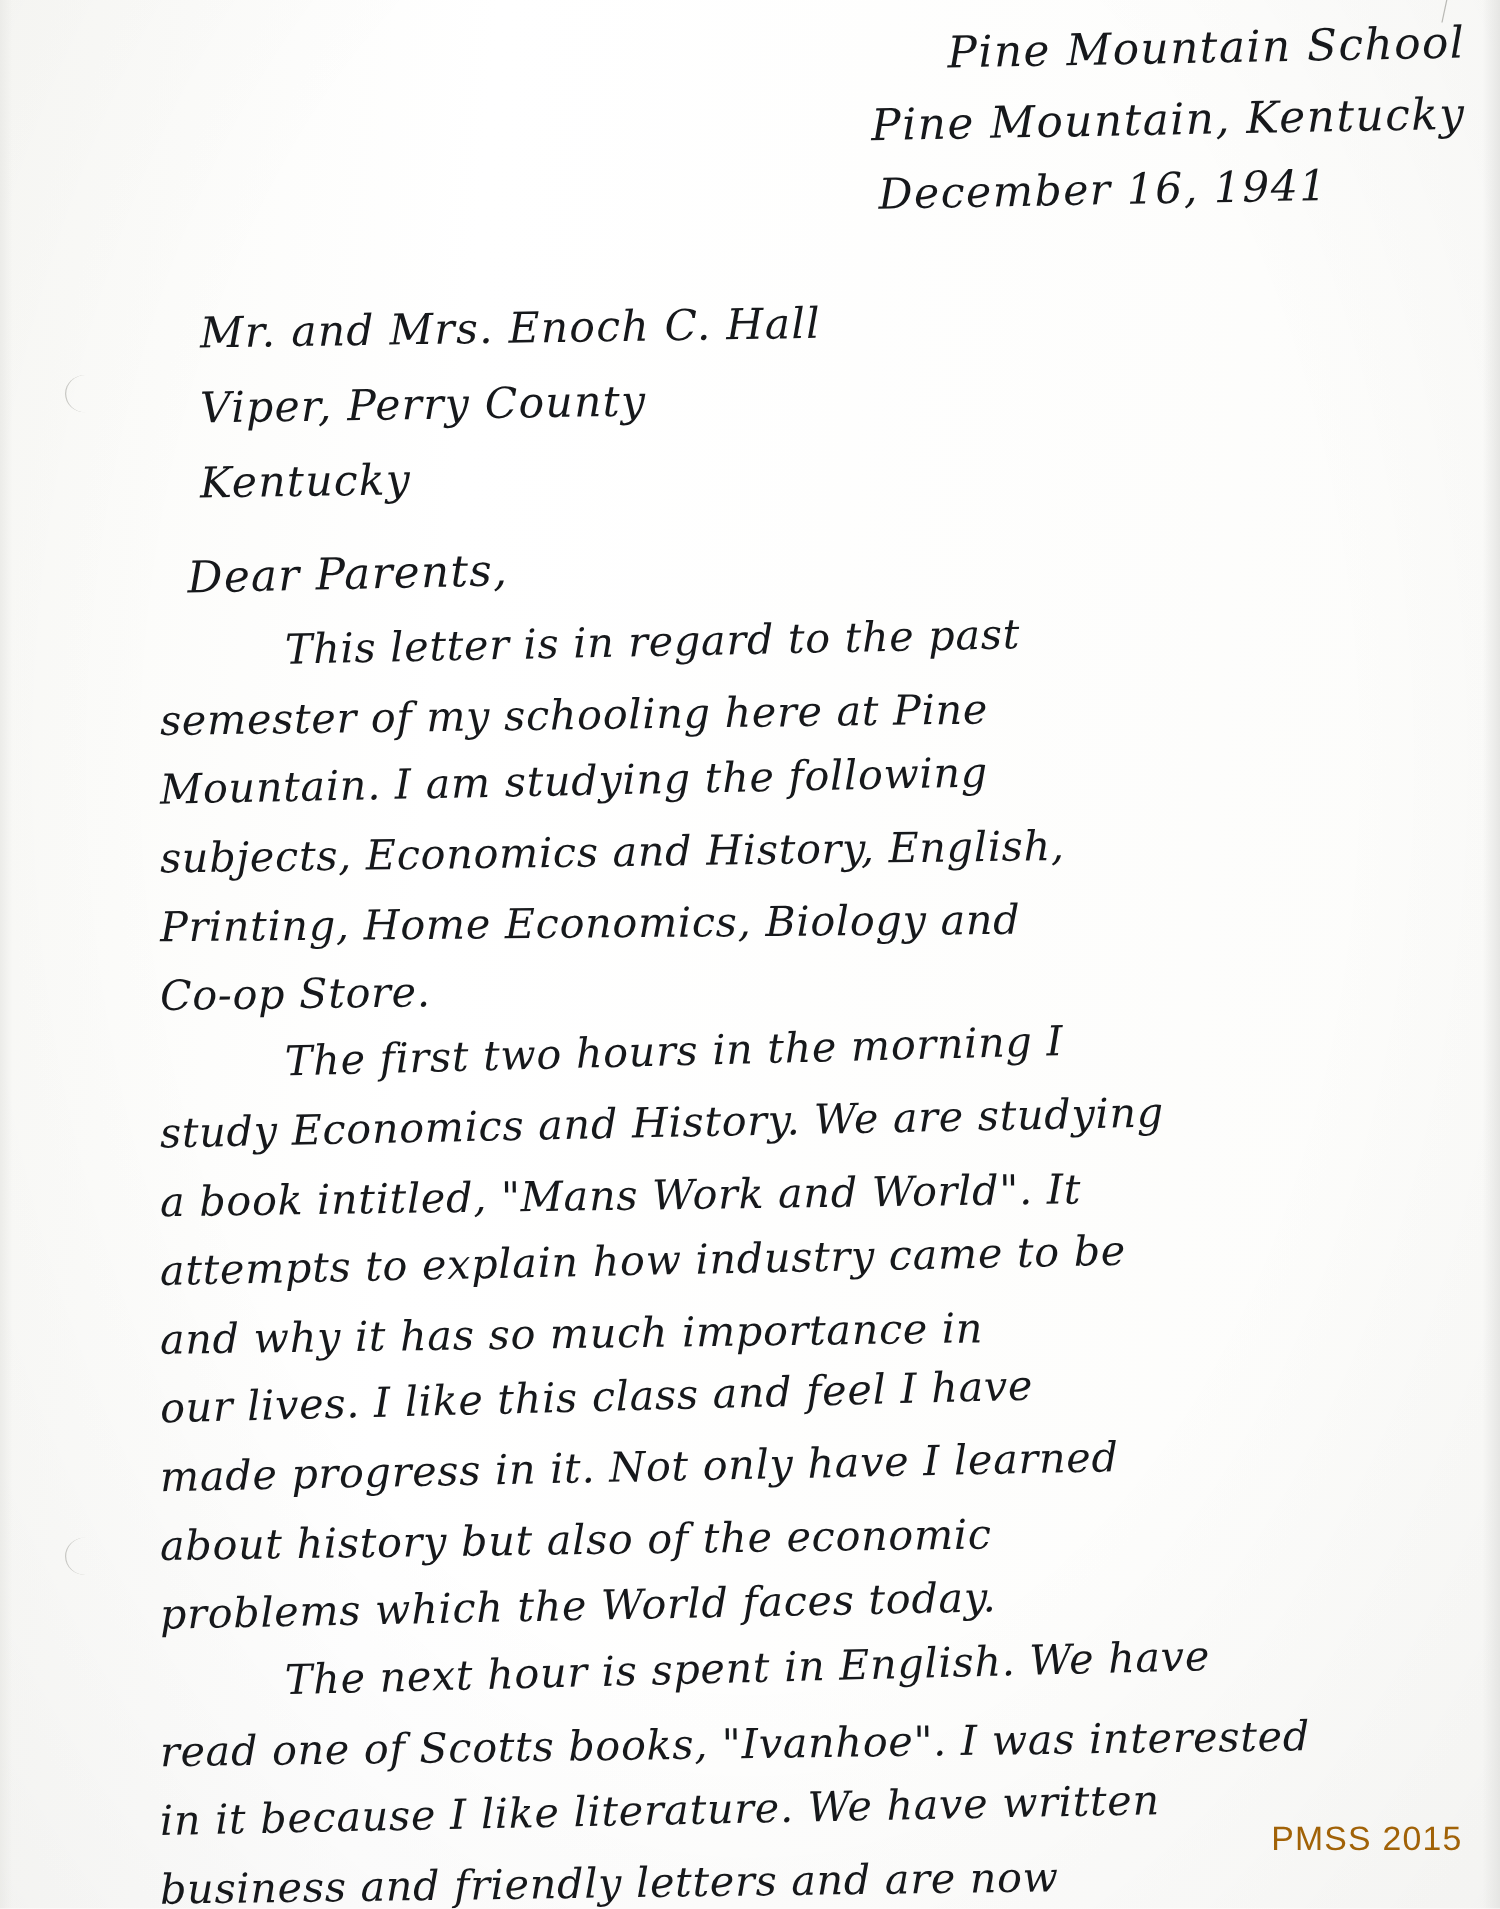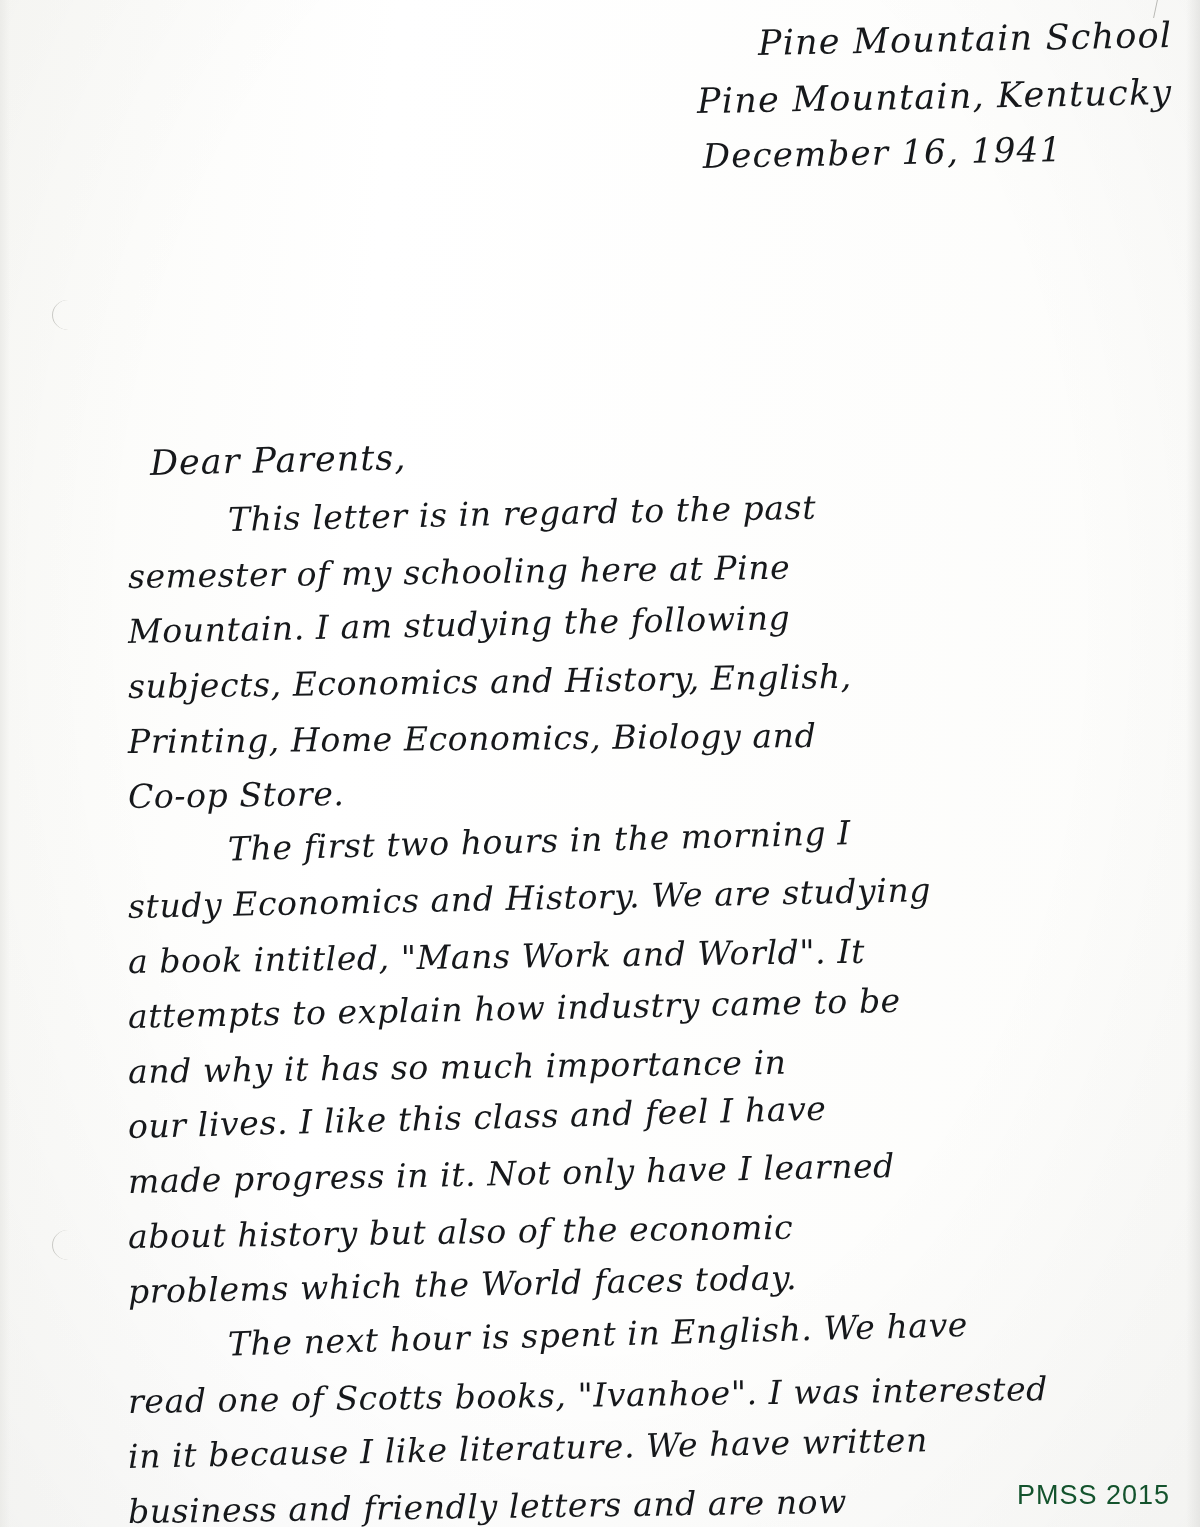--- a/index.html
+++ b/index.html
@@ -116,25 +116,25 @@
   }
   .indent { padding-left: 100px; }
   .tilt-a { transform: rotate(-1.2deg); }
   .tilt-b { transform: rotate(-0.8deg); }
   .tilt-c { transform: rotate(-1.5deg); }
   .tilt-d { transform: rotate(-0.5deg); }
 
   .watermark {
     position: absolute;
     right: 30px;
-    bottom: 16px;
+    bottom: 40px;
     font-family: "Liberation Sans", sans-serif;
     font-style: normal;
     font-size: 27px;
-    color: #14532d;
+    color: #a16207;
     letter-spacing: 1px;
     margin-top: 48px;
   }
 </style>
 </head>
 <body>
 
 <div class="page">
   <div class="paper-texture"></div>
   <div class="edge-left"></div>
@@ -142,20 +142,25 @@
   <div class="corner-mark"></div>
   <div class="punch p1"></div>
   <div class="punch p2"></div>
 
   <div class="heading-block">
     <div class="hw heading-line l1">Pine Mountain School</div>
     <div class="hw heading-line l2">Pine Mountain, Kentucky</div>
     <div class="hw heading-line l3">December 16, 1941</div>
   </div>
 
+  <div class="address-block">
+    <div class="hw address-line">Mr. and Mrs. Enoch C. Hall</div>
+    <div class="hw address-line">Viper, Perry County</div>
+    <div class="hw address-line">Kentucky</div>
+  </div>
 
   <div class="hw salutation">Dear Parents,</div>
 
   <div class="body-block">
     <div class="hw body-line indent tilt-a">This letter is in regard to the past</div>
     <div class="hw body-line tilt-b">semester of my schooling here at Pine</div>
     <div class="hw body-line tilt-a">Mountain. I am studying the following</div>
     <div class="hw body-line tilt-b">subjects, Economics and History, English,</div>
     <div class="hw body-line tilt-d">Printing, Home Economics, Biology and</div>
     <div class="hw body-line tilt-b">Co-op Store.</div>

